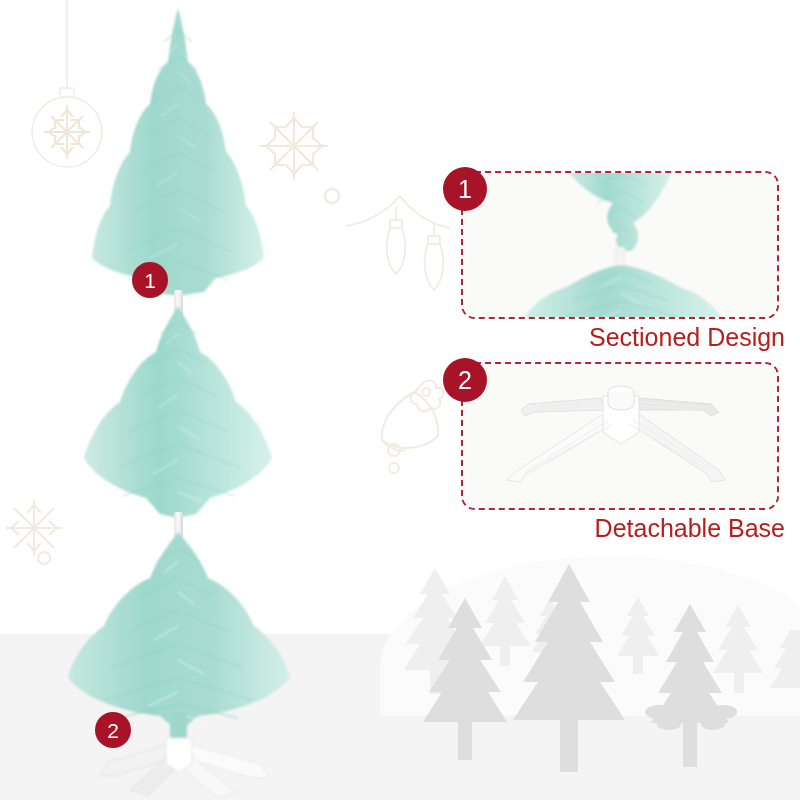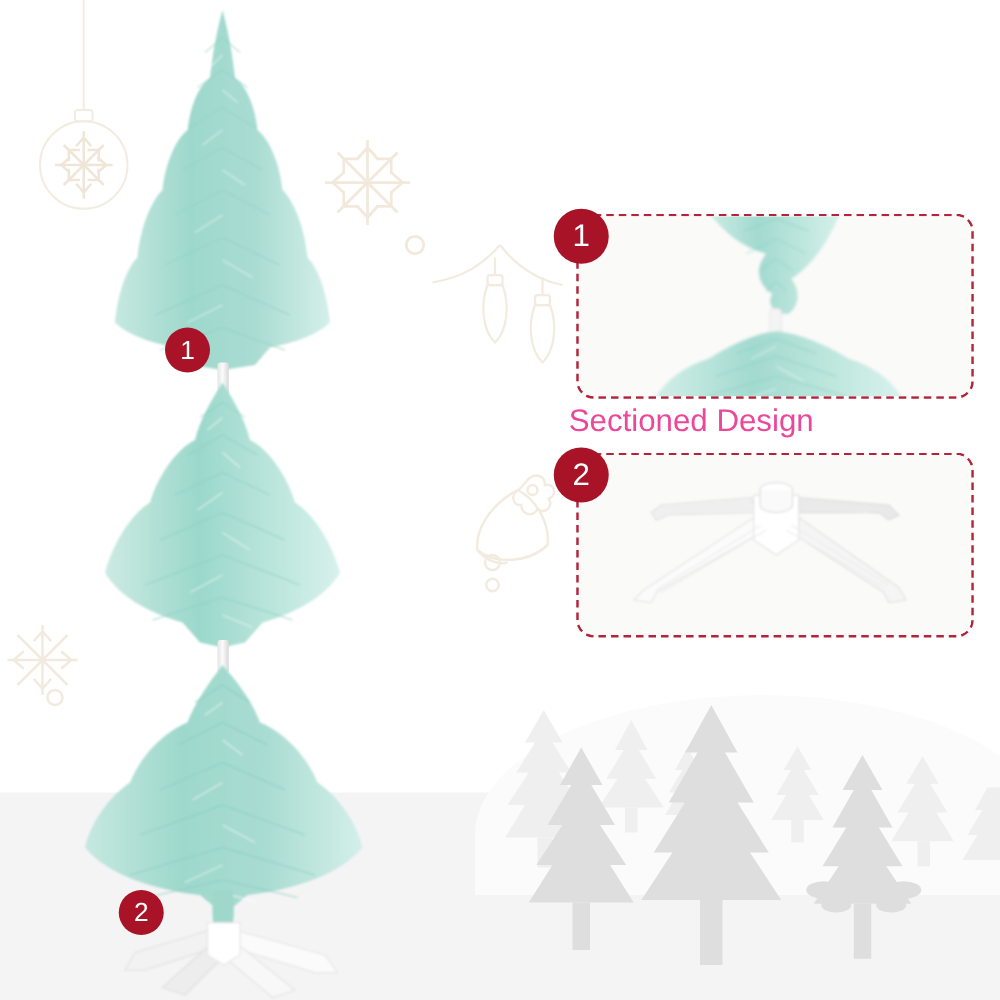--- a/index.html
+++ b/index.html
@@ -80,23 +80,23 @@
   .callout .photo {
     position: absolute;
     inset: 0;
     overflow: hidden;
     border-radius: 12px;
     background: #fafaf9;
   }
   .callout-label {
     position: absolute;
     width: 330px;
-    text-align: left;
+    text-align: right;
     font-size: 25px;
-    color: #ec4899;
+    color: #b91c1c;
     font-weight: 400;
     white-space: nowrap;
   }
 
   
   .badge {
     position: absolute;
     border-radius: 50%;
     background: #a81327;
     color: #ffffff;
@@ -440,14 +440,15 @@
 
           <g stroke="#ededed" stroke-width="1" fill="none">
             <path d="M180 38 L244 44 M180 42 L240 47 M136 38 L72 43 M136 42 L76 46
                      M146 56 L62 108 M150 60 L66 110 M170 56 L248 104 M166 60 L244 106"></path>
           </g>
         </g>
       </svg>
     </div>
   </div>
   <div class="badge big" style="left:443px; top:358px;">2</div>
+  <div class="callout-label" style="left:455px; top:514px;">Detachable Base</div>
 
 </div>
 
 </body></html>

